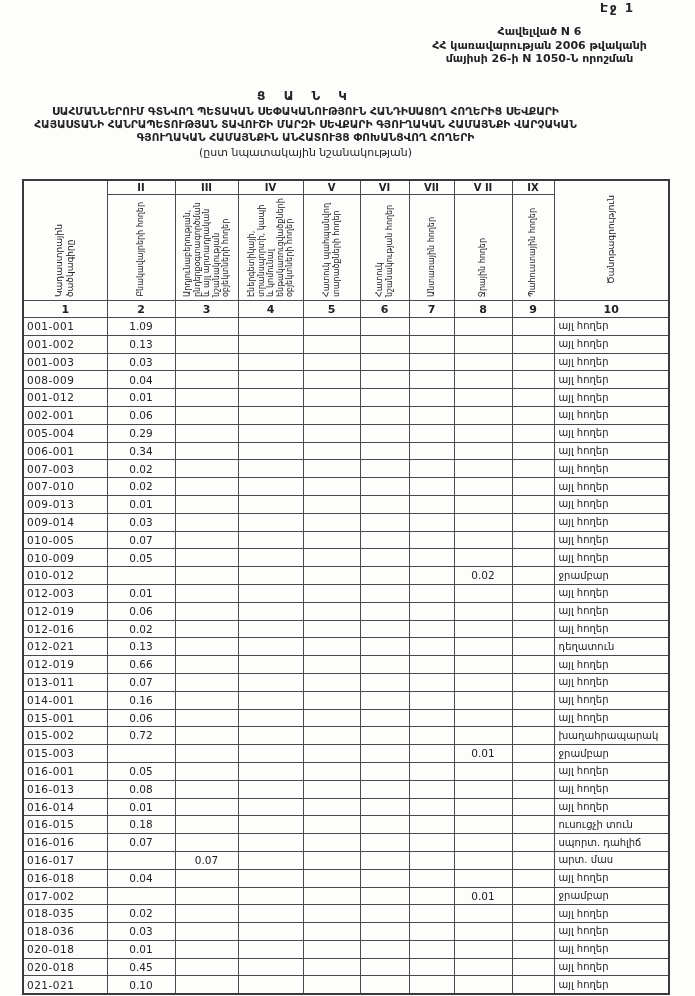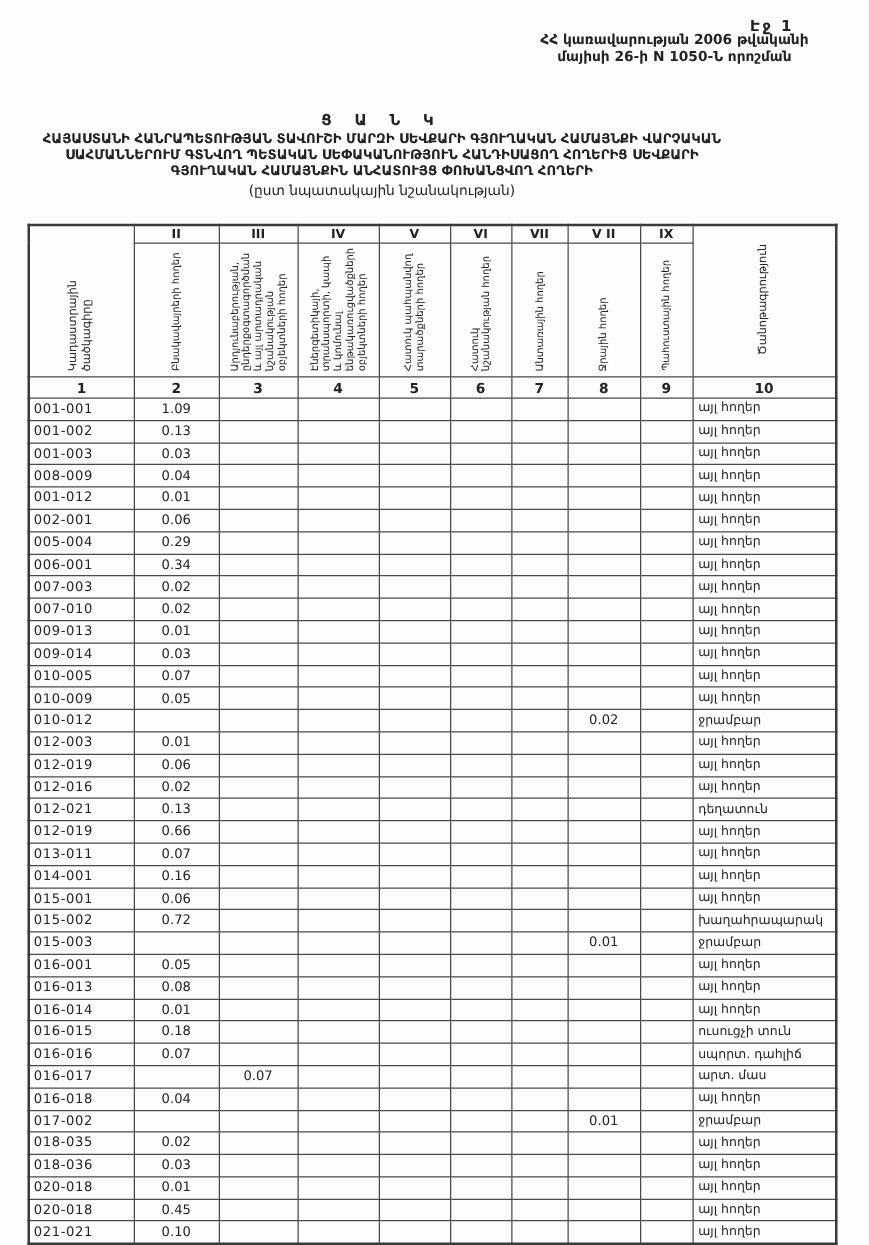--- a/index.html
+++ b/index.html
@@ -6,21 +6,21 @@
   #page{
     position:relative;
     width:695px;height:996px;
     background:#fdfdfc;
     font-family:"DejaVu Sans",sans-serif;
     color:#1e1e1e;
     overflow:hidden;
   }
   
   #page-num{
-    position:absolute;top:14px;left:600px;width:70px;
+    position:absolute;top:1px;left:600px;width:70px;
     font-size:12px;font-weight:bold;letter-spacing:2px;color:#222;
   }
   #appendix{
     position:absolute;top:25px;left:392px;width:295px;
     text-align:center;font-size:11px;font-weight:bold;line-height:13.5px;color:#222;
   }
   
   #doc-title{
     position:absolute;top:89px;left:0;width:611px;text-align:center;color:#222;
   }
@@ -62,28 +62,29 @@
   table#land-table{border:2px solid #3a3a3a;}
 </style>
 </head>
 <body>
 
 <div id="page">
 
   <div id="page-num">Էջ 1</div>
 
   <div id="appendix">
+    <div>Հավելված N 6</div>
     <div>ՀՀ կառավարության 2006 թվականի</div>
     <div>մայիսի 26-ի N 1050-Ն որոշման</div>
   </div>
 
   <div id="doc-title">
     <div class="heading">Ց Ա Ն Կ</div>
+    <div class="line">ՍԱՀՄԱՆՆԵՐՈՒՄ ԳՏՆՎՈՂ ՊԵՏԱԿԱՆ ՍԵՓԱԿԱՆՈՒԹՅՈՒՆ ՀԱՆԴԻՍԱՑՈՂ ՀՈՂԵՐԻՑ ՍԵՎՔԱՐԻ</div>
     <div class="line">ՀԱՅԱՍՏԱՆԻ ՀԱՆՐԱՊԵՏՈՒԹՅԱՆ ՏԱՎՈՒՇԻ ՄԱՐԶԻ ՍԵՎՔԱՐԻ ԳՅՈՒՂԱԿԱՆ ՀԱՄԱՅՆՔԻ ՎԱՐՉԱԿԱՆ</div>
-    <div class="line">ՍԱՀՄԱՆՆԵՐՈՒՄ ԳՏՆՎՈՂ ՊԵՏԱԿԱՆ ՍԵՓԱԿԱՆՈՒԹՅՈՒՆ ՀԱՆԴԻՍԱՑՈՂ ՀՈՂԵՐԻՑ ՍԵՎՔԱՐԻ</div>
     <div class="line">ԳՅՈՒՂԱԿԱՆ ՀԱՄԱՅՆՔԻՆ ԱՆՀԱՏՈՒՅՑ ՓՈԽԱՆՑՎՈՂ ՀՈՂԵՐԻ</div>
     <div class="subtitle">(ըստ նպատակային նշանակության)</div>
   </div>
 
   <table id="land-table">
     <colgroup>
       <col style="width:84px">
         <col style="width:68px">
         <col style="width:63px">
       <col style="width:65px">

